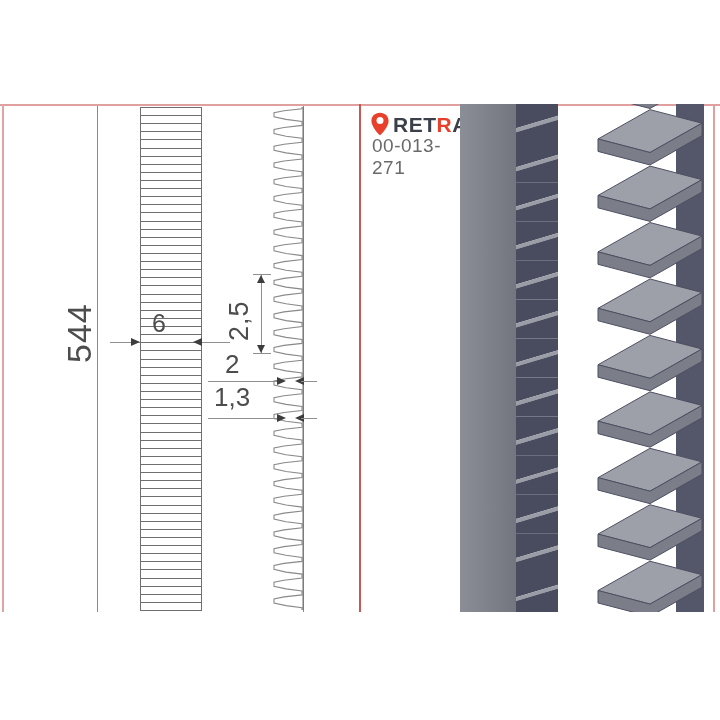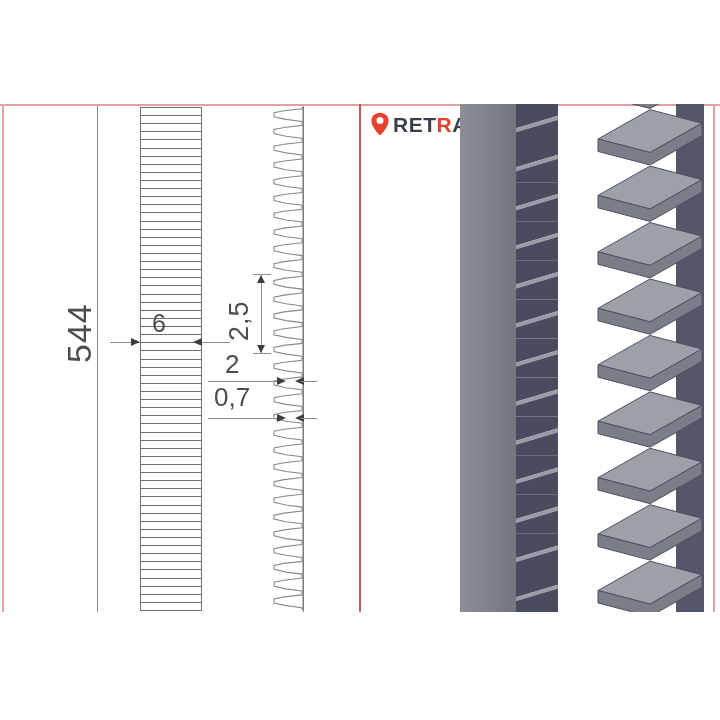--- a/index.html
+++ b/index.html
@@ -161,34 +161,37 @@
   <div class="arrow arr-d" style="left:257px;top:345px;"></div>
   <div class="lead" style="left:253px;top:274px;width:18px;"></div>
   <div class="lead" style="left:253px;top:353px;width:18px;"></div>
 
   <div class="dim" id="dim2">2</div>
   <div class="lead" style="left:208px;top:381px;width:72px;"></div>
   <div class="arrow arr-r" style="left:277px;top:377px;"></div>
   <div class="arrow arr-l" style="left:295px;top:377px;"></div>
   <div class="lead" style="left:301px;top:381px;width:16px;"></div>
 
-  <div class="dim" id="dim07">0,7</div>
+  <div class="dim" id="dim07">1,3</div>
   <div class="lead" style="left:208px;top:418px;width:72px;"></div>
   <div class="arrow arr-r" style="left:277px;top:414px;"></div>
   <div class="arrow arr-l" style="left:295px;top:414px;"></div>
   <div class="lead" style="left:301px;top:418px;width:16px;"></div>
 
   <div id="logo-box">
     <svg id="logo-pin" viewBox="0 0 20 24">
       <path d="M10 0.8C4.9 0.8 1.4 4.4 1.4 8.9c0 5.6 6.6 12.6 8.2 14.2.3.3.6.2.8 0 1.6-1.8 8.2-8.6 8.2-14.2C18.6 4.4 15.1.8 10 .8z" fill="#e8402a"></path>
       <circle cx="10" cy="8.6" r="3.5" fill="#ffffff"></circle>
     </svg>
     <div id="logo-text"><span>RET</span><span class="hl">R</span><span>ADE</span></div>
   </div>
 
+  <div id="partnum-box">
+    <span id="partnum">00-013-271</span>
+  </div>
 
   <svg class="render" id="render-a" viewBox="0 0 116 508" preserveAspectRatio="none">
     <defs>
       <linearGradient id="gA" x1="0" y1="0" x2="1" y2="0">
         <stop offset="0" stop-color="#8b8e96"></stop>
           <stop offset="1" stop-color="#73767f"></stop>
       </linearGradient>
     </defs>
     <rect x="2" y="0" width="56" height="508" fill="url(#gA)"></rect>
     <g id="renderA-teeth">

